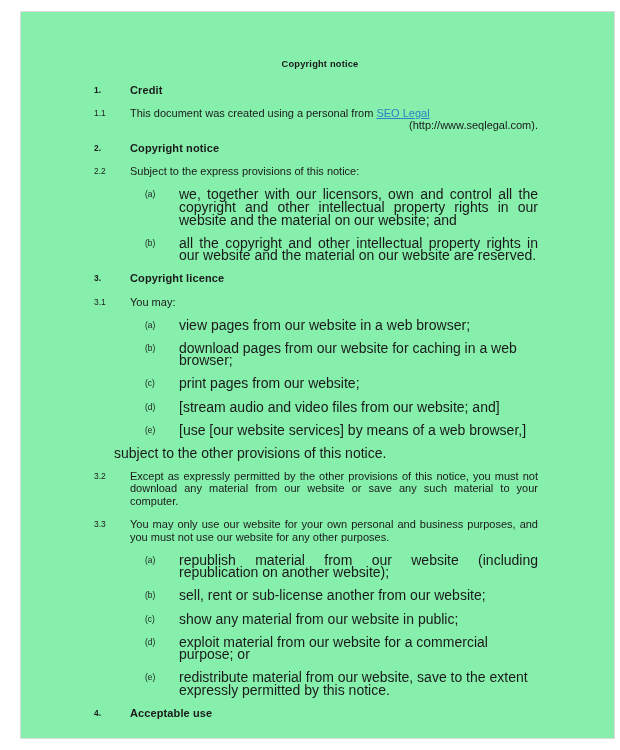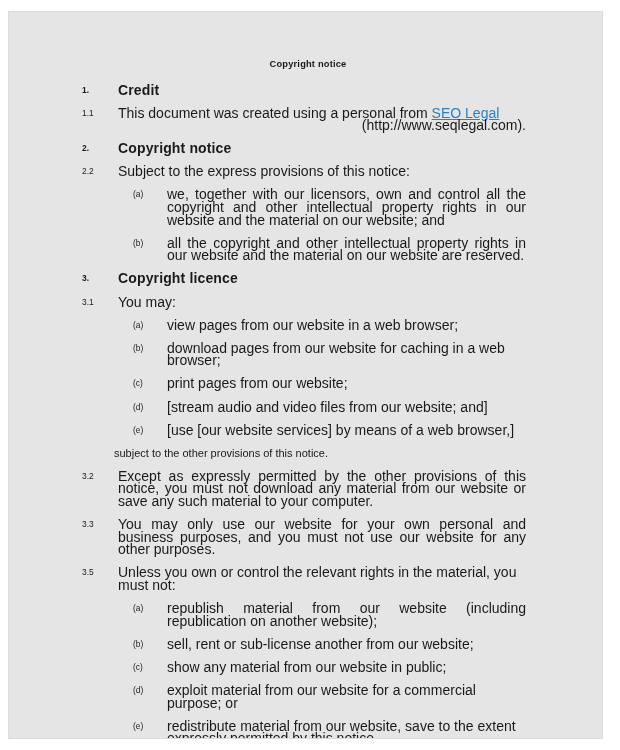--- a/index.html
+++ b/index.html
@@ -8,25 +8,25 @@
   }
   body {
     width: 620px;
     height: 750px;
     background: #ffffff;
     font-family: "Liberation Sans", sans-serif;
     overflow: hidden;
   }
   .page {
     position: absolute;
-    left: 8px;
+    left: 20px;
     top: 11px;
     width: 595px;
     height: 728px;
-    background: #e5e5e5;
+    background: #86efac;
     border: 1px solid #dcdcdc;
     box-sizing: border-box;
     overflow: hidden;
   }
   .page-inner {
     position: absolute;
     left: 73px;
     top: 47px;
     width: 444px;
   }
@@ -46,21 +46,21 @@
     margin-bottom: 10.5px;
   }
   .row .num {
     flex: 0 0 36px;
     font-size: 8.4px;
     line-height: 12.6px;
     color: #1a1a1a;
   }
   .row .body {
     flex: 1 1 auto;
-    font-size: 14px;
+    font-size: 11px;
     line-height: 12.6px;
     color: #1a1a1a;
     text-align: justify;
     text-justify: inter-word;
   }
   .row.heading {
     margin-bottom: 10.5px;
   }
   .row.heading .num,
   .row.heading .body {
@@ -97,22 +97,22 @@
     line-height: 12.6px;
     color: #1a1a1a;
     text-align: justify;
     text-justify: inter-word;
   }
   .subrow.nojustify .subbody {
     text-align: left;
   }
   
   .trailing {
-    margin-left: 32px;
-    font-size: 11px;
+    margin-left: 20px;
+    font-size: 14px;
     line-height: 12.6px;
     color: #1a1a1a;
     margin-bottom: 10.5px;
     text-align: left;
   }
   a.doclink {
     color: #2b7fc4;
     text-decoration: underline;
   }
 </style>
@@ -191,24 +191,20 @@
       <div class="num">3.2</div>
       <div class="body">Except as expressly permitted by the other provisions of this notice, you must not download any material from our website or save any such material to your computer.</div>
     </div>
 
     <div class="row">
       <div class="num">3.3</div>
       <div class="body">You may only use our website for your own personal and business purposes, and you must not use our website for any other purposes.</div>
     </div>
 
 
-    <div class="row nojustify">
-      <div class="num">3.5</div>
-      <div class="body">Unless you own or control the relevant rights in the material, you must not:</div>
-    </div>
 
     <div class="subrow">
       <div class="letter">(a)</div>
       <div class="subbody">republish material from our website (including republication on another website);</div>
     </div>
     <div class="subrow nojustify">
       <div class="letter">(b)</div>
       <div class="subbody">sell, rent or sub-license another from our website;</div>
     </div>
     <div class="subrow nojustify">

